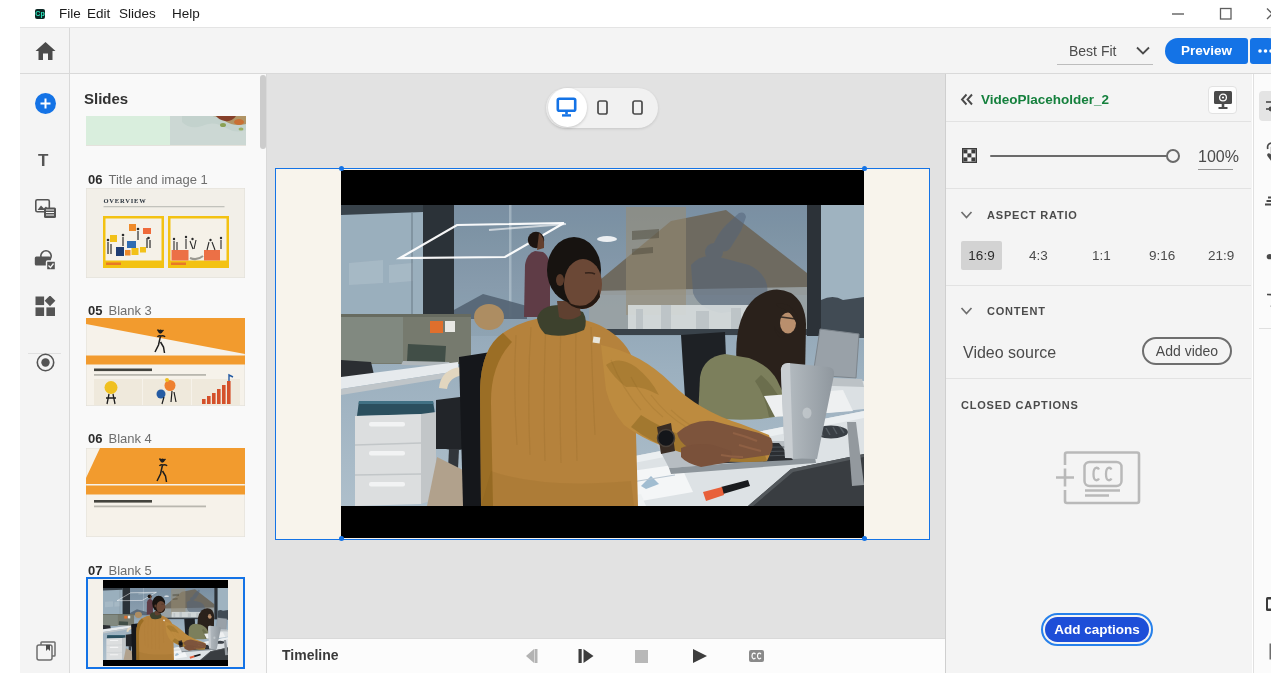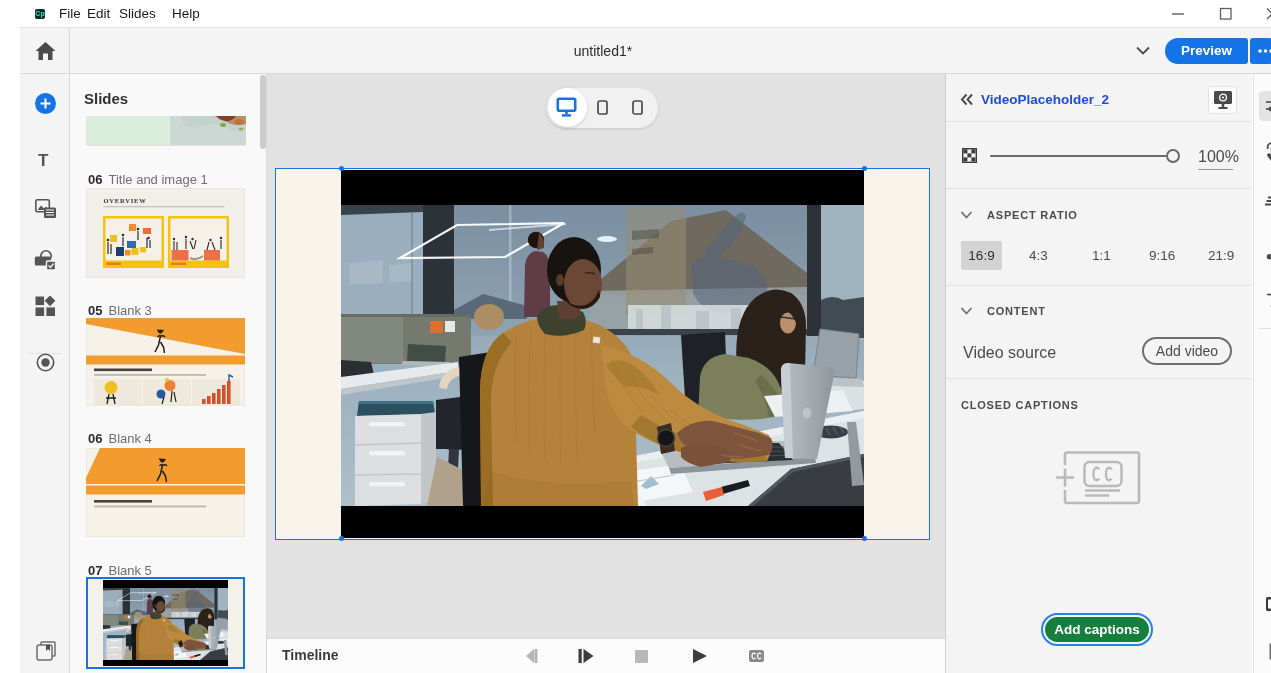--- a/index.html
+++ b/index.html
@@ -33,29 +33,29 @@
   #devsel { left:528px; top:88px; width:39px; height:39px; background:#fff; border-radius:50%; box-shadow:0 1px 3px rgba(0,0,0,0.18); }
   #stage { left:255px; top:168px; width:655px; height:372px; background:#f8f4ec; border:1.5px solid #1473e6; }
   #video { left:321px; top:170px; width:523px; height:368px; background:#000; }
   .handle { position:absolute; width:5px; height:5px; background:#1473e6; border-radius:50%; }
   
   #timeline { left:247px; top:638px; width:678px; height:35px; background:#fcfcfc; border-top:1px solid #d9d9d9; }
   #tl-label { left:262px; top:638px; height:35px; line-height:35px; font-size:14px; font-weight:bold; color:#3a3a3a; }
   
   #rpanel { left:925px; top:74px; width:307px; height:599px; background:#f4f4f4; border-left:1px solid #cfcfcf; }
   .rp-divider { position:absolute; left:926px; width:305px; height:1px; background:#e2e2e2; }
-  #rp-title { left:961px; top:92px; font-size:13.5px; font-weight:bold; color:#1d4ed8; }
+  #rp-title { left:961px; top:92px; font-size:13.5px; font-weight:bold; color:#15803d; }
   .rp-seclabel { position:absolute; left:967px; font-size:11px; font-weight:bold; letter-spacing:0.8px; color:#4b4b4b; }
   .rp-text { position:absolute; font-size:16px; color:#4b4b4b; }
   #chip169 { left:941px; top:241px; width:41px; height:29px; background:#d3d3d3; border-radius:2px; text-align:center; line-height:29px; font-size:13.5px; color:#2c2c2c; }
   .ratio { position:absolute; top:241px; height:29px; line-height:29px; font-size:13.5px; color:#4b4b4b; }
   #addvideo { left:1122px; top:337px; width:90px; height:28px; border:2px solid #6e6e6e; border-radius:15px; text-align:center; line-height:24px; font-size:14px; color:#4b4b4b; }
   #cc-msg { left:956px; top:543px; width:242px; text-align:center; font-size:15px; color:#4b4b4b; line-height:20px; }
   #addcap-ring { left:1021px; top:613px; width:112px; height:33px; border:2px solid #2680eb; border-radius:17px; background:#f4f4f4; }
-  #addcap { left:1025px; top:617px; width:104px; height:25px; background:#15803d; border-radius:13px; color:#fff; font-size:13.5px; font-weight:bold; text-align:center; line-height:25px; }
+  #addcap { left:1025px; top:617px; width:104px; height:25px; background:#1d4ed8; border-radius:13px; color:#fff; font-size:13.5px; font-weight:bold; text-align:center; line-height:25px; }
   
   #rstrip { left:1233px; top:74px; width:38px; height:599px; background:#fbfbfb; border-left:1px solid #e0e0e0; }
   #rs-selbg { left:1239px; top:91px; width:30px; height:30px; background:#e4e4e4; border-radius:4px; }
   .icon { position:absolute; }
 </style>
 </head>
 <body>
 <div id="app">
   <svg width="0" height="0" style="position:absolute;">
     <defs>
@@ -193,21 +193,24 @@
     <line x1="5" y1="14" x2="17" y2="14" stroke="#5f5f5f" stroke-width="1.4"></line>
     <rect x="53.5" y="8.5" width="10.5" height="10.5" fill="none" stroke="#5f5f5f" stroke-width="1.3"></rect>
     <path d="M100,8.5 L110.5,19 M110.5,8.5 L100,19" stroke="#5f5f5f" stroke-width="1.4"></path>
   </svg>
 
   <div class="abs" id="toolbar"></div>
   <div class="abs" id="homecell"></div>
   <svg class="icon" style="left:15px;top:41px;" width="21" height="20" viewBox="0 0 21 20">
     <path d="M10.5,1 L20.5,10 L17.5,10 L17.5,19 L13,19 L13,12.5 L8,12.5 L8,19 L3.5,19 L3.5,10 L0.5,10 Z" fill="#4a4a4a"></path>
   </svg>
-  <div class="abs" id="doctitle">untitled1*</div>
+  <div class="abs" id="bestfit">
+    <div class="bf-label">Best Fit</div>
+    <div class="bf-line"></div>
+  </div>
   <svg class="icon" style="left:1115px;top:45px;" width="16" height="12" viewBox="0 0 16 12">
     <path d="M2,2.5 L8,8.5 L14,2.5" fill="none" stroke="#4b4b4b" stroke-width="1.8"></path>
   </svg>
   <div class="abs" id="btn-preview">Preview</div>
   <div class="abs" id="btn-dots">
     <svg width="31" height="26" viewBox="0 0 31 26">
       <circle cx="10" cy="13" r="1.8" fill="#fff"></circle>
         <circle cx="15.5" cy="13" r="1.8" fill="#fff"></circle>
         <circle cx="21" cy="13" r="1.8" fill="#fff"></circle>
     </svg>

